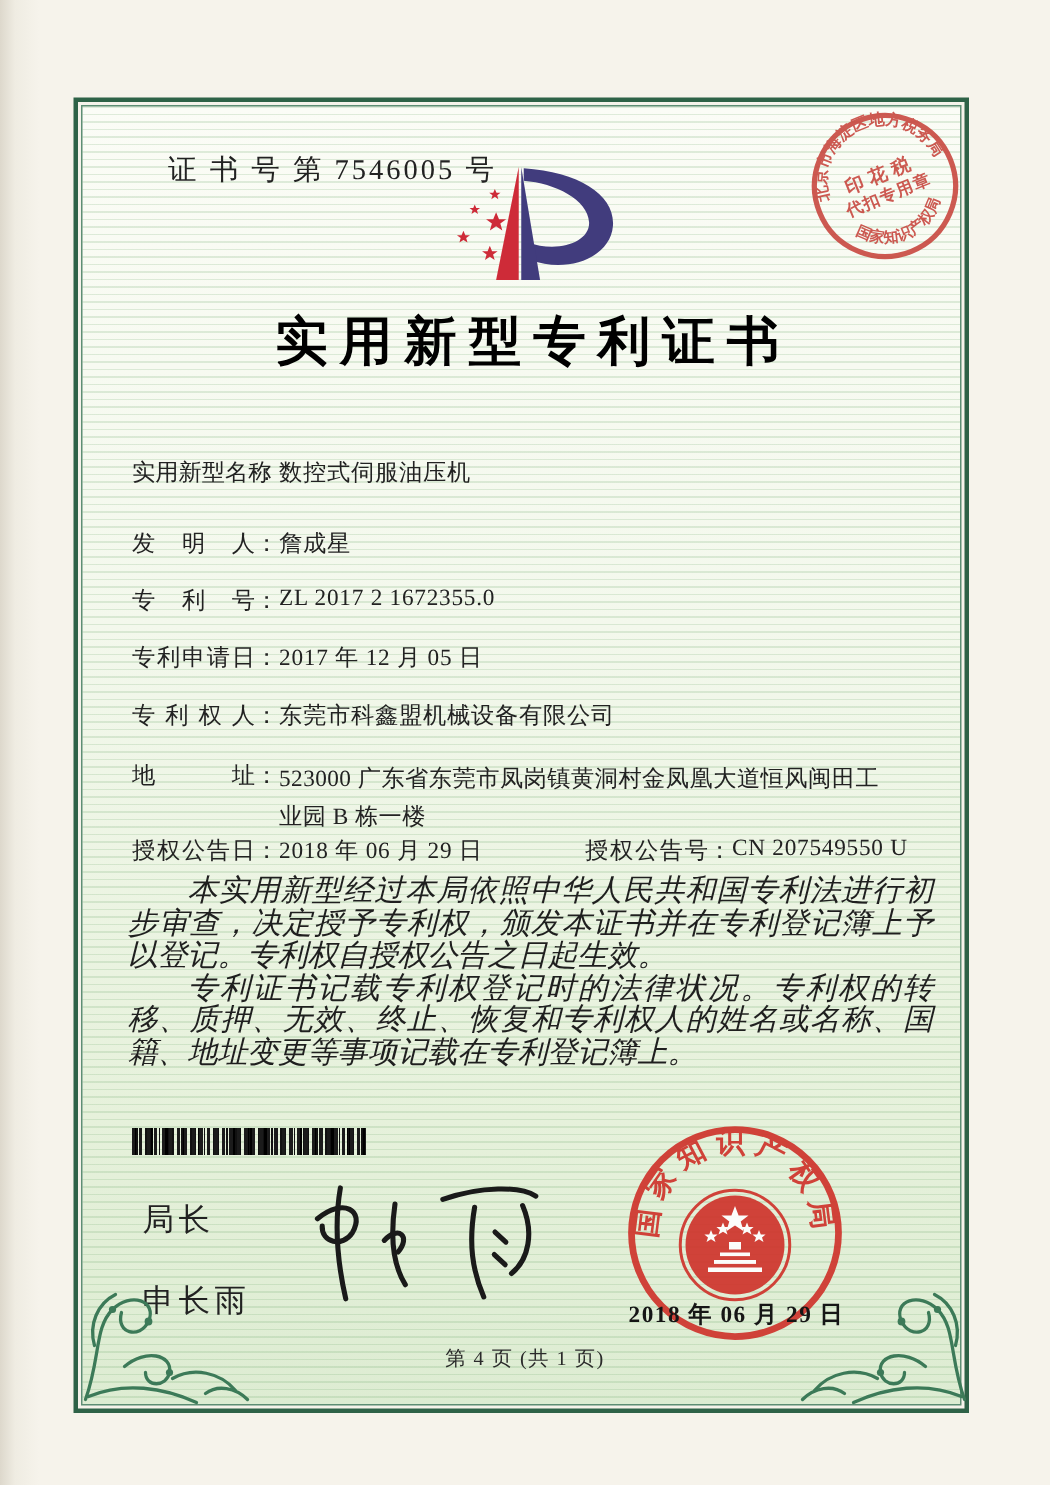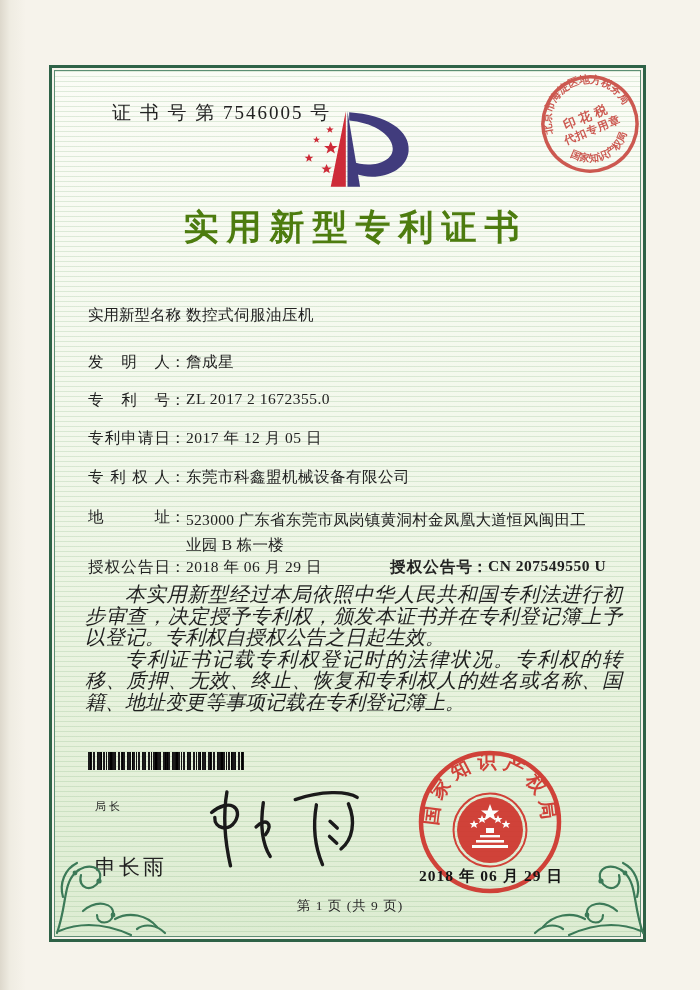--- a/index.html
+++ b/index.html
@@ -22,44 +22,44 @@
   .frame-inner{
     position:absolute;inset:2px;border:1px solid #5d8e74;
     background:
       repeating-linear-gradient(180deg, rgba(120,175,118,0.22) 0 1px, rgba(0,0,0,0) 1px 5px),
       linear-gradient(180deg,#fbfcf6 0%,#f3f8ec 40%,#e6f1db 78%,#ddecd2 100%);
   }
   
   .cert-no{position:absolute;left:76px;top:100px;font-size:19px;letter-spacing:2px;z-index:2;margin-left:36px;}
   .title{
     position:absolute;left:11px;right:0;top:204px;text-align:center;z-index:2;
-    font-size:35px;font-weight:bold;letter-spacing:8px;color:#4d7c0f;
+    font-size:35px;font-weight:bold;letter-spacing:8px;color:#000000;
   }
   .logo{position:absolute;left:283px;top:104px;z-index:2;}
   .fields{position:absolute;left:88px;top:305px;width:545px;z-index:2;font-size:15.5px;}
   .frow{position:absolute;left:0;white-space:nowrap;}
   .lbl{display:inline-block;width:82px;text-align:justify;text-align-last:justify;vertical-align:top;}
   .colon{display:inline-block;width:16px;vertical-align:top;}
   .val{display:inline-block;vertical-align:top;letter-spacing:0.5px;}
   .val.wrap{white-space:normal;width:407px;line-height:25px;letter-spacing:0.3px;}
-  .frow .right-col{position:absolute;left:302px;top:0;white-space:nowrap;font-weight:bold;}
+  .frow .right-col{position:absolute;left:302px;top:0;white-space:nowrap;}
   .lbl.w5{width:82px;}
   .paras{position:absolute;left:85px;top:584px;width:537px;z-index:2;
     font-size:20px;line-height:21.6px;text-align:justify;font-style:italic;color:#1f1f1f;}
   .paras p{margin:0;text-indent:2em;}
   
   .barcode{
     position:absolute;left:88px;top:752px;width:156px;height:18px;z-index:2;
     background:
       repeating-linear-gradient(90deg,#1b1b1b 0 2px,rgba(0,0,0,0) 2px 5px),
       repeating-linear-gradient(90deg,#111 0 1px,rgba(0,0,0,0) 1px 3px),
       repeating-linear-gradient(90deg,#000 0 3px,rgba(0,0,0,0) 3px 11px);
   }
   
-  .sig-title{position:absolute;left:95px;top:799px;font-size:11px;letter-spacing:3px;z-index:2;}
+  .sig-title{position:absolute;left:95px;top:799px;font-size:21px;letter-spacing:3px;z-index:2;}
   .sig-name{position:absolute;left:95px;top:813px;font-size:21px;letter-spacing:3px;z-index:2;margin-top:40px;}
   .sig-script{position:absolute;left:198px;top:776px;z-index:3;transform:rotate(-2deg);}
   
   .seal{position:absolute;left:416px;top:748px;z-index:4;}
   .seal-date{position:absolute;left:419px;top:866px;font-size:15.5px;font-weight:600;
     letter-spacing:1px;color:#161616;z-index:5;}
   .stamp{position:absolute;left:539px;top:73px;z-index:5;transform:rotate(-22deg);}
   
   .flourish-l{position:absolute;left:53px;top:845px;z-index:2;}
   .flourish-r{position:absolute;left:527px;top:845px;z-index:2;transform:scaleX(-1);}
@@ -217,15 +217,15 @@
       <path d="M10,52 C6,38 12,24 24,18"></path>
       <path d="M84,84 C92,78 104,80 112,88"></path>
     </g>
     <g fill="#3c7a58">
       <circle cx="46" cy="36" r="2.6"></circle>
         <circle cx="60" cy="70" r="2.4"></circle>
         <circle cx="22" cy="28" r="2.4"></circle>
     </g>
   </svg>
 
-  <div class="footer">第 1 页 (共 9 页)</div>
+  <div class="footer">第 4 页 (共 1 页)</div>
 
 </div>
 
 </body></html>

